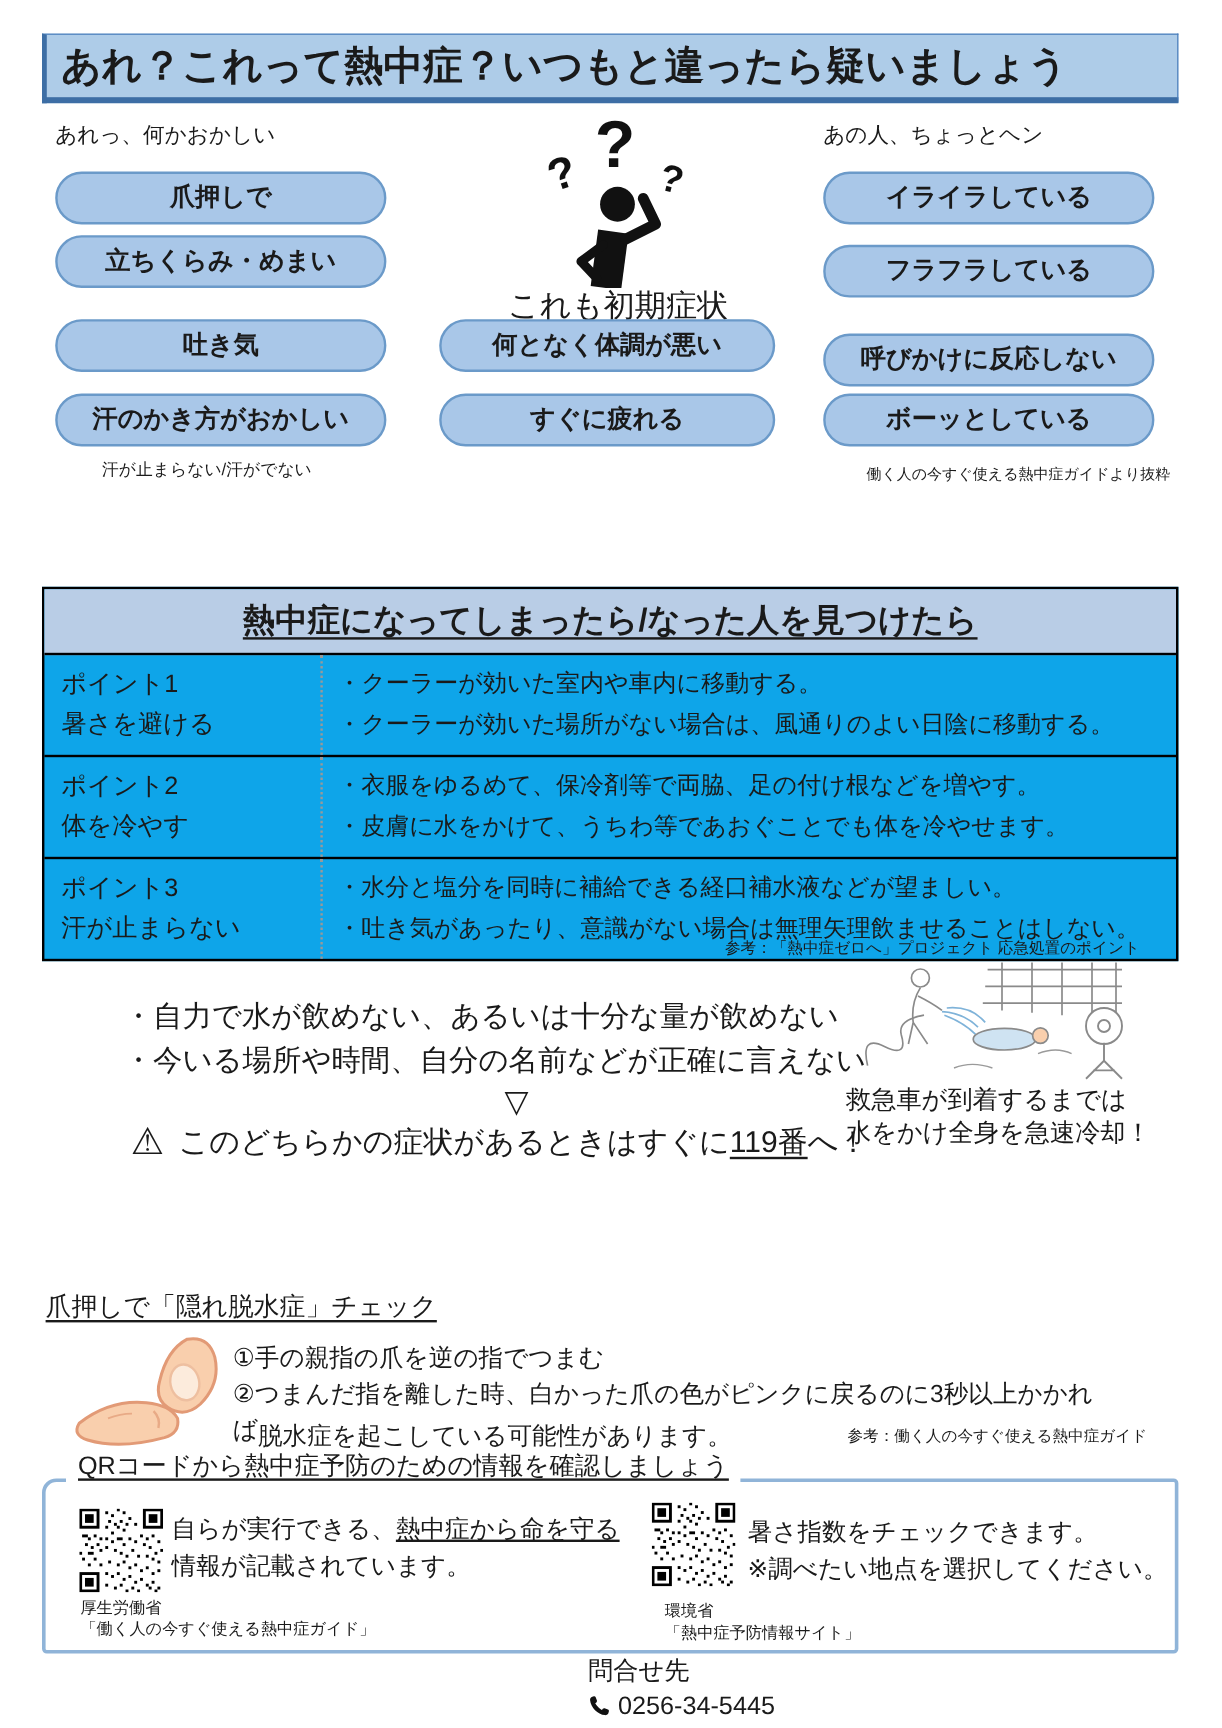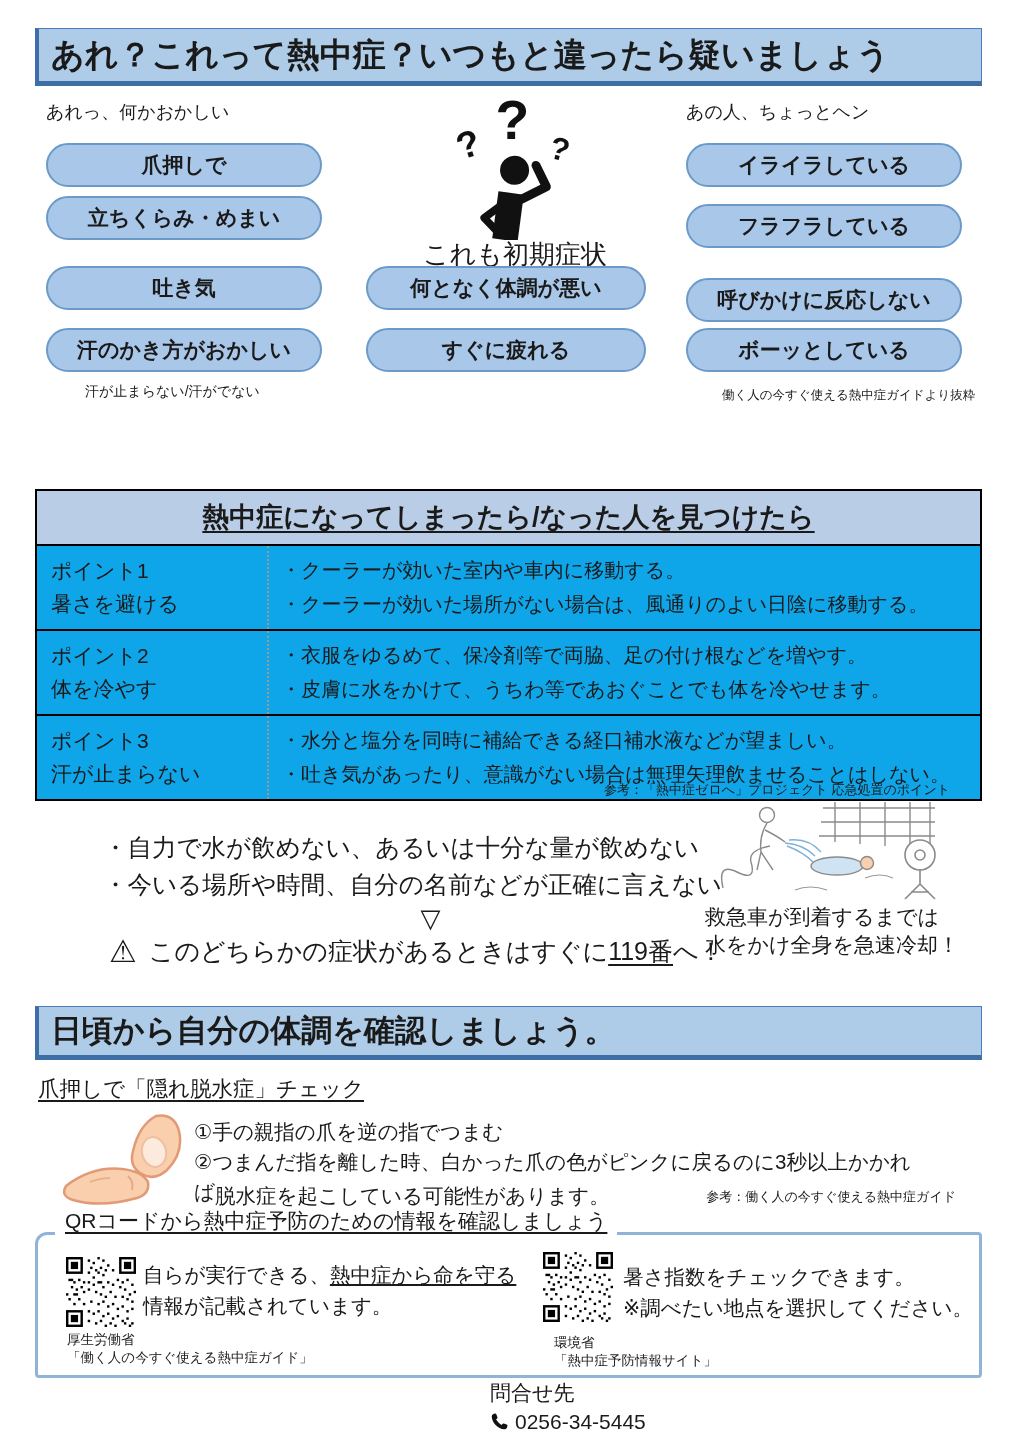--- a/index.html
+++ b/index.html
@@ -271,21 +271,20 @@
       <circle cx="205" cy="55" r="5"></circle>
       <path d="M205,69 L205,84 M205,84 L190,99 M205,84 L220,99 M196,92 L214,92" fill="none"></path>
     </g>
     <path d="M80,90 Q95,84 112,90 M150,78 Q165,72 178,78" stroke="#9a9a9a" stroke-width="1.2" fill="none"></path>
   </svg>
   <div class="illo-caption">
     <div>救急車が到着するまでは</div>
     <div>水をかけ全身を急速冷却！</div>
   </div>
 
-  <div class="banner banner2">日頃から自分の体調を確認しましょう。</div>
   <div class="check-heading">爪押しで「隠れ脱水症」チェック</div>
 
   <svg style="position:absolute; left:60px; top:1112px;" width="135" height="100" viewBox="0 0 135 100">
     <path d="M6,74 Q32,54 62,57 Q82,59 88,70 Q90,82 77,86 Q40,96 13,88 Q0,84 6,74 Z" fill="#f9cfad" stroke="#e29a76" stroke-width="2.5"></path>
     <path d="M96,4 Q114,1 119,19 Q124,41 107,58 Q94,70 80,61 Q69,54 73,39 Q79,13 96,4 Z" fill="#f9cfad" stroke="#e29a76" stroke-width="2.5"></path>
     <ellipse cx="94" cy="40" rx="12" ry="15" fill="#fcebdc" stroke="#eebfa0" stroke-width="2" transform="rotate(-12 94 40)"></ellipse>
     <path d="M68,64 Q74,70 72,78" stroke="#e8aa86" stroke-width="2" fill="none"></path>
     <path d="M30,70 Q40,66 50,66" stroke="#e8aa86" stroke-width="1.6" fill="none"></path>
   </svg>
 

